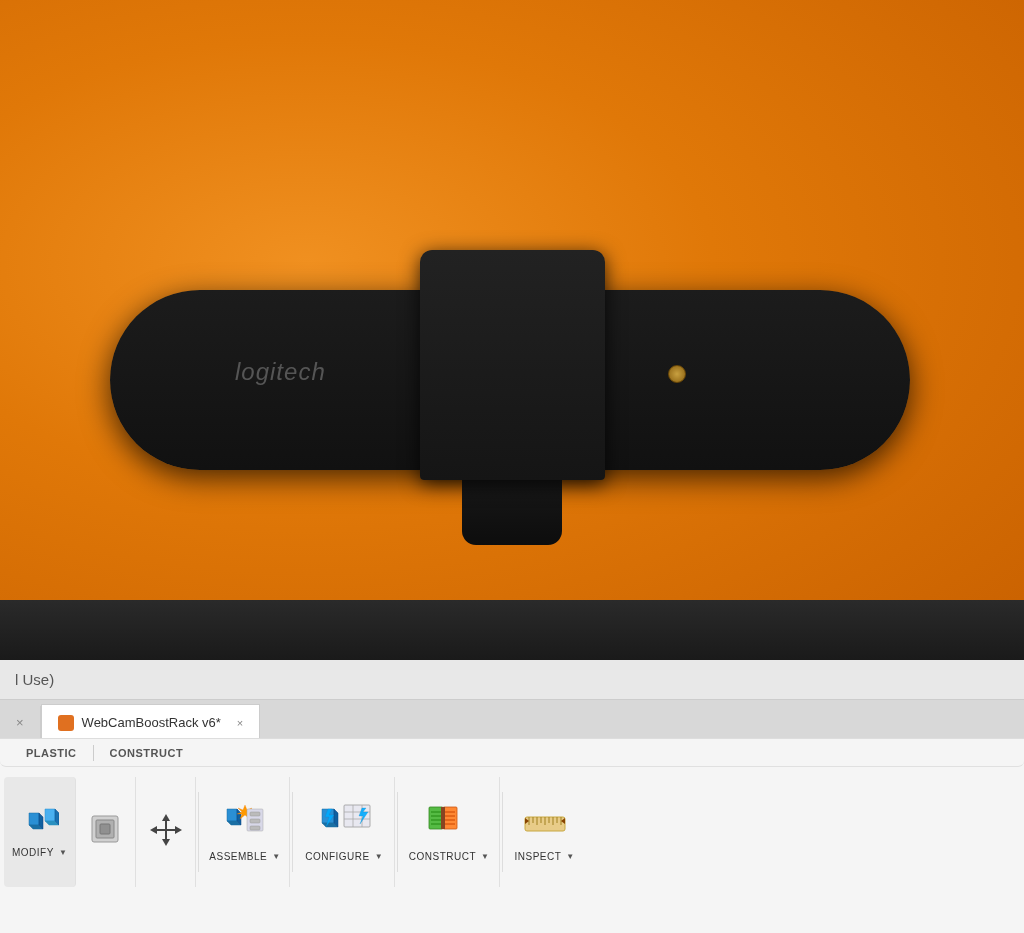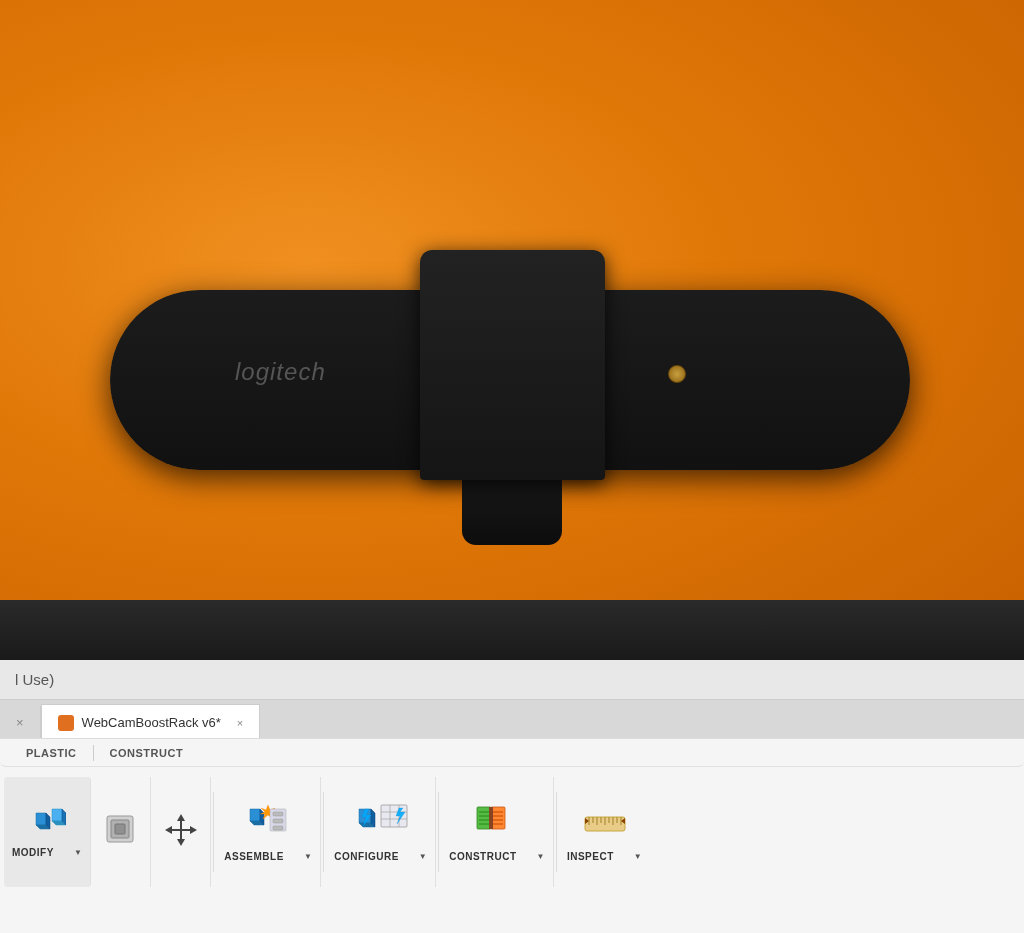--- a/index.html
+++ b/index.html
@@ -248,26 +248,26 @@
 
     .tool-icon-row {
       display: flex;
       gap: 4px;
       margin-bottom: 4px;
     }
 
     .tool-label {
       font-size: 10px;
       color: #333;
-      font-weight: 700;
+      font-weight: 400;
       letter-spacing: 0.5px;
       text-transform: uppercase;
       display: flex;
       align-items: center;
-      gap: 20px;
+      gap: 5px;
     }
 
     .dropdown-arrow {
       font-size: 8px;
       color: #555;
     }
 
     .tool-group-wide {
       min-width: 80px;
       text-align: right;

